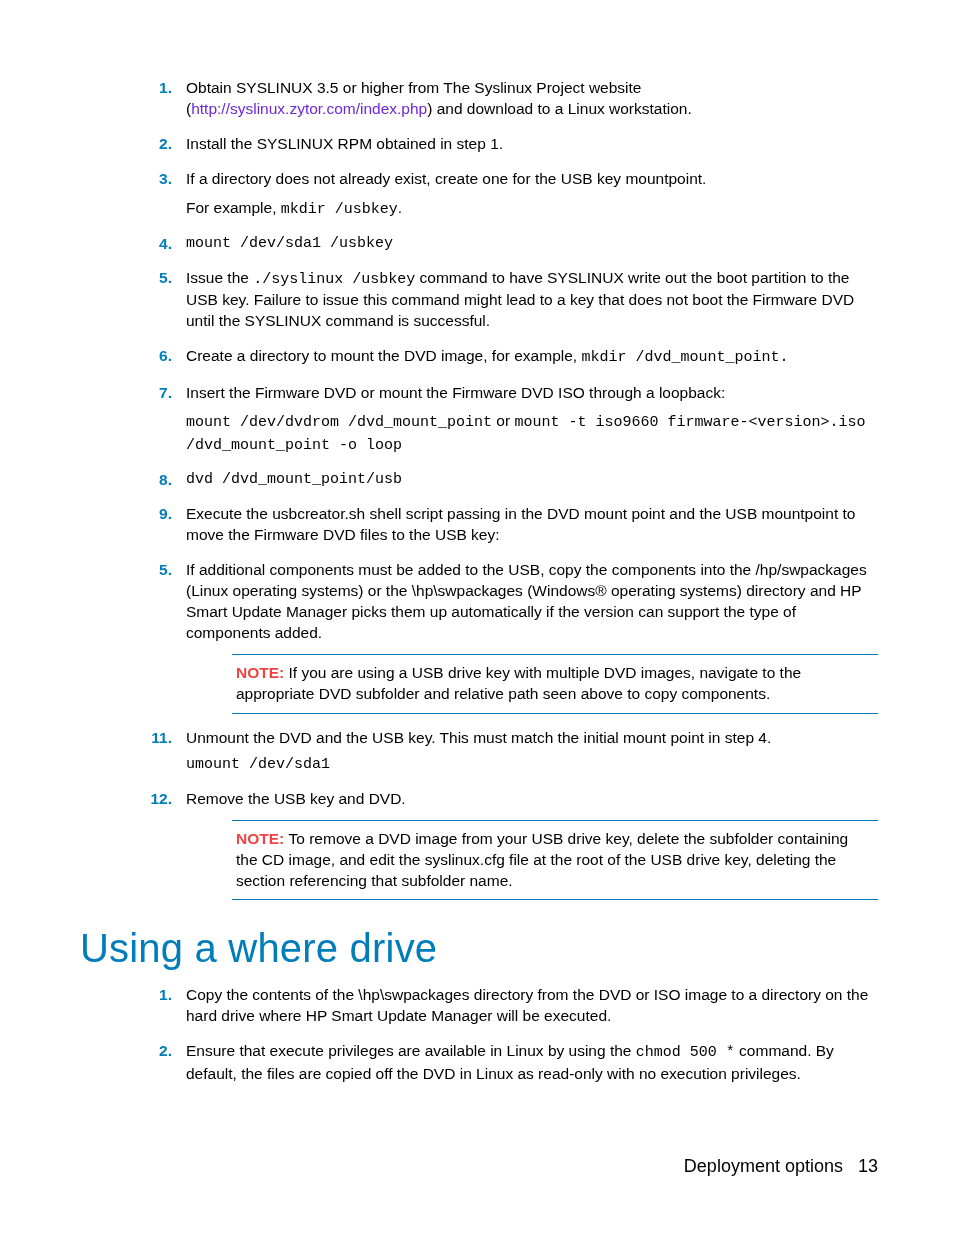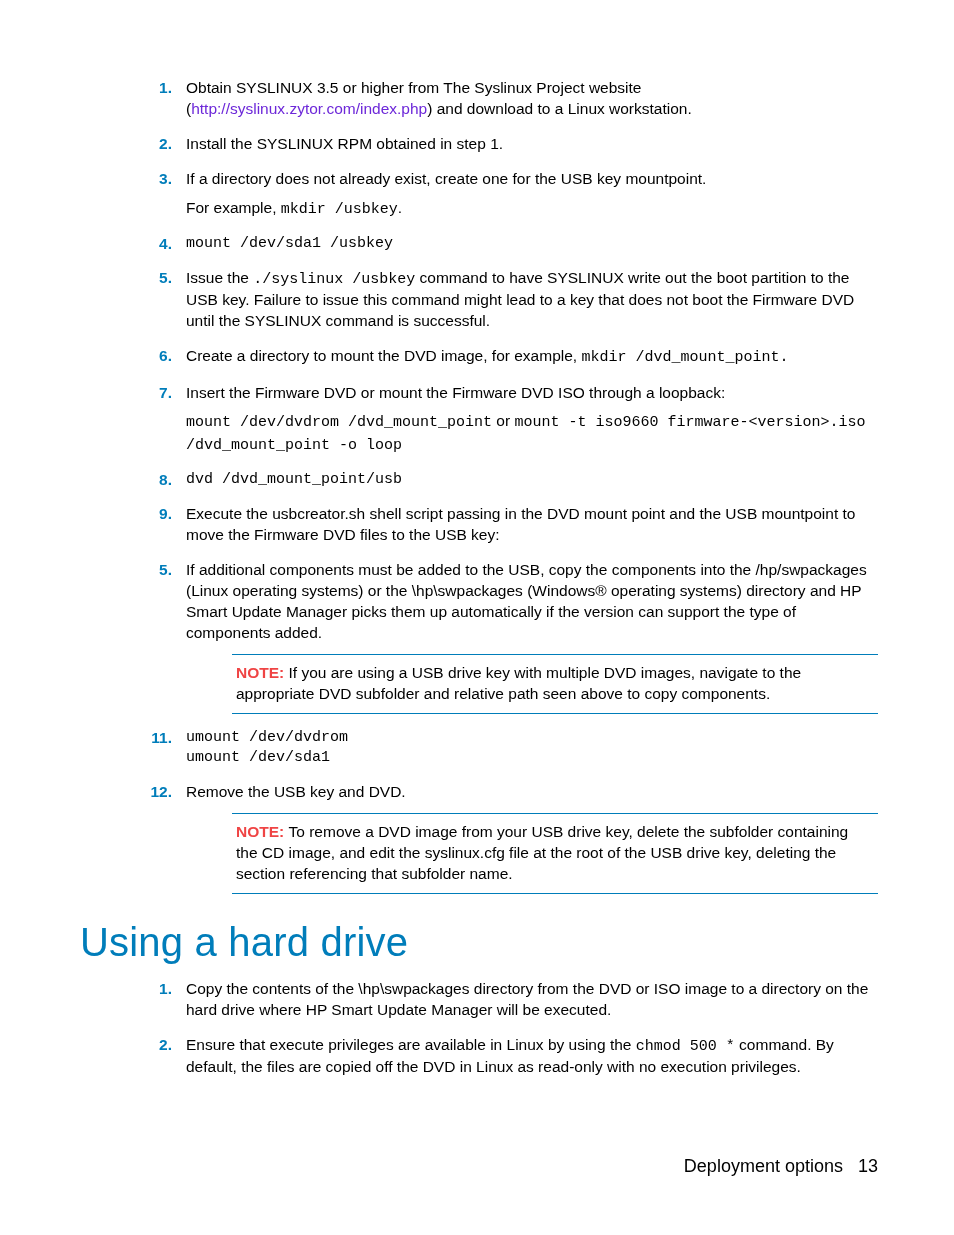--- a/index.html
+++ b/index.html
@@ -130,33 +130,33 @@
         <span class="num">9.</span>
         <div>Execute the usbcreator.sh shell script passing in the DVD mount point and the USB mountpoint to move the Firmware DVD files to the USB key:</div>
       </li>
       <li>
         <span class="num">5.</span>
         <div>If additional components must be added to the USB, copy the components into the /hp/swpackages (Linux operating systems) or the \hp\swpackages (Windows® operating systems) directory and HP Smart Update Manager picks them up automatically if the version can support the type of components added.</div>
         <div class="note"><span class="note-label">NOTE:  </span>If you are using a USB drive key with multiple DVD images, navigate to the appropriate DVD subfolder and relative path seen above to copy components.</div>
       </li>
       <li>
         <span class="num">11.</span>
+        <div>Unmount the DVD and the USB key. This must match the initial mount point in step 4.</div>
         <div class="codeblock">
-          <span class="mono">umount /dev/dvdrom</span>
           <span class="mono">umount /dev/sda1</span>
         </div>
       </li>
       <li>
         <span class="num">12.</span>
         <div>Remove the USB key and DVD.</div>
         <div class="note"><span class="note-label">NOTE:  </span>To remove a DVD image from your USB drive key, delete the subfolder containing the CD image, and edit the syslinux.cfg file at the root of the USB drive key, deleting the section referencing that subfolder name.</div>
       </li>
     </ol>
 
-  <h1 class="section">Using a hard drive</h1>
+  <h1 class="section">Using a where drive</h1>
 
   <ol class="steps" id="list-b">
       <li>
         <span class="num">1.</span>
         <div>Copy the contents of the \hp\swpackages directory from the DVD or ISO image to a directory on the hard drive where HP Smart Update Manager will be executed.</div>
       </li>
       <li>
         <span class="num">2.</span>
         <div>Ensure that execute privileges are available in Linux by using the <span class="mono">chmod 500 *</span> command. By default, the files are copied off the DVD in Linux as read-only with no execution privileges.</div>
       </li>

